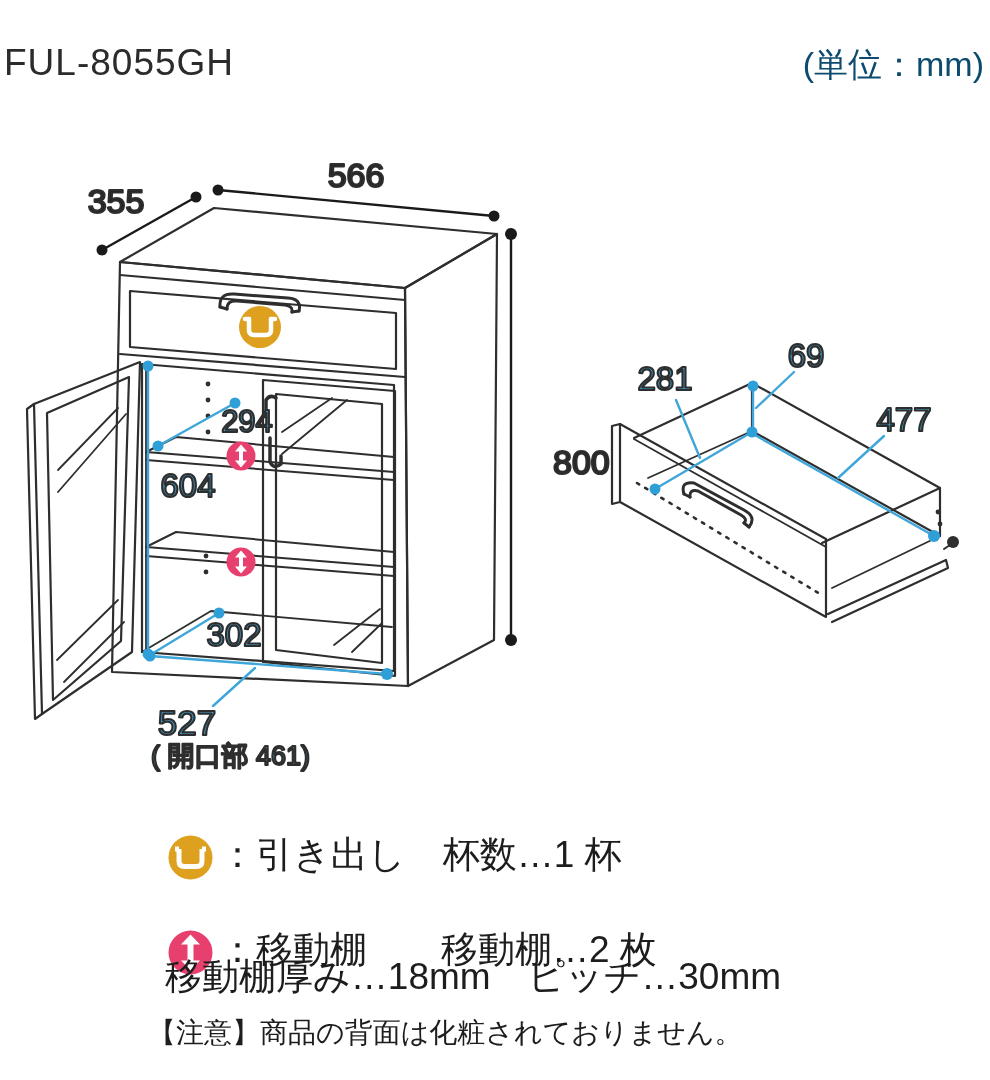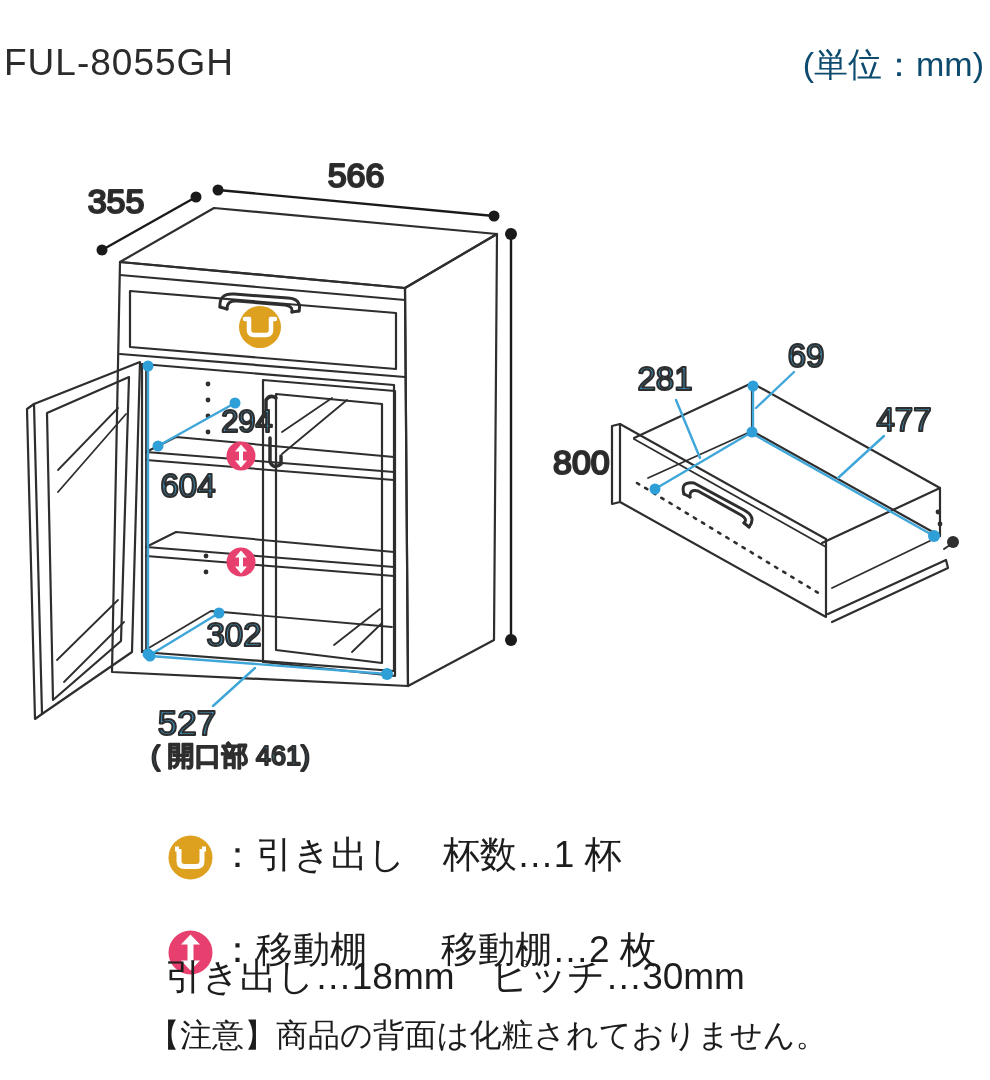--- a/index.html
+++ b/index.html
@@ -208,14 +208,14 @@
 
 <div class="legend-row" style="top:925px;">
   <svg class="legend-icon" viewBox="0 0 45 45">
     <circle cx="22.5" cy="22.5" r="22" fill="#E8406E"></circle>
     <path d="M22.5,12 L22.5,33" stroke="#fff" stroke-width="6" fill="none"></path>
     <path d="M13,14.5 L22.5,4.5 L32,14.5 Z M13,30.5 L22.5,40.5 L32,30.5 Z" fill="#fff"></path>
   </svg>
   <span class="legend-text">：移動棚　　移動棚…2 枚</span>
 </div>
 
-<div class="legend-text-plain" style="top:952px;left:165px;">引き出し…18mm　ピッチ…30mm</div>
-<div class="legend-text-plain" style="top:1014px;left:148px;font-size:32px;">【注意】商品の背面は化粧されておりません。</div>
+<div class="legend-text-plain" style="top:952px;left:165px;">移動棚厚み…18mm　ピッチ…30mm</div>
+<div class="legend-text-plain" style="top:1014px;left:148px;font-size:28px;">【注意】商品の背面は化粧されておりません。</div>
 
 </body></html>

